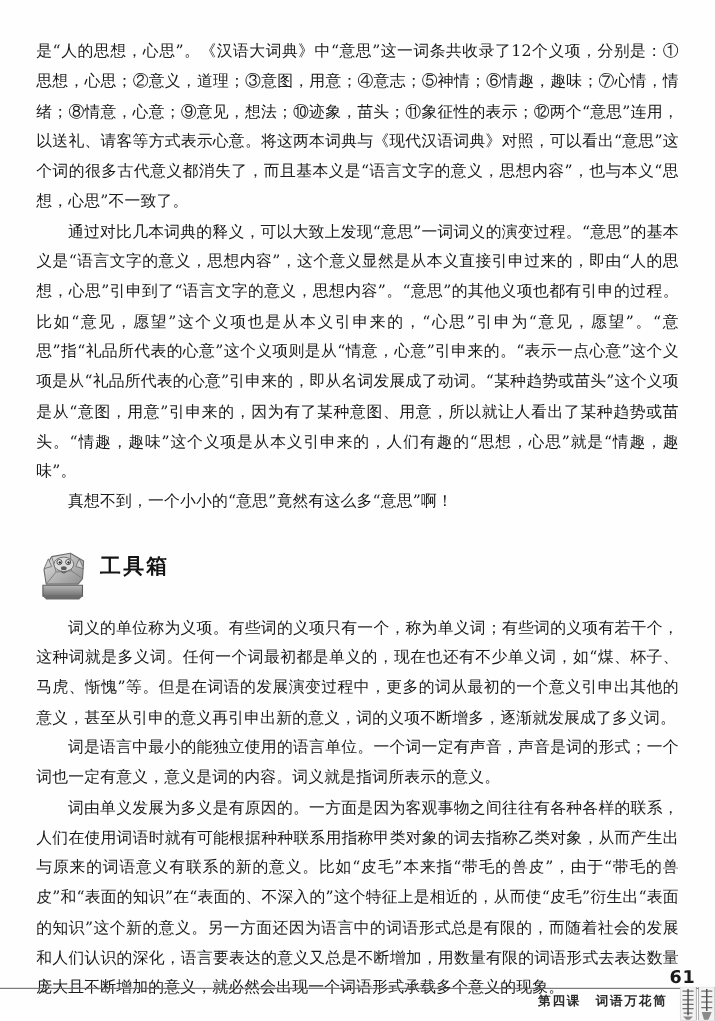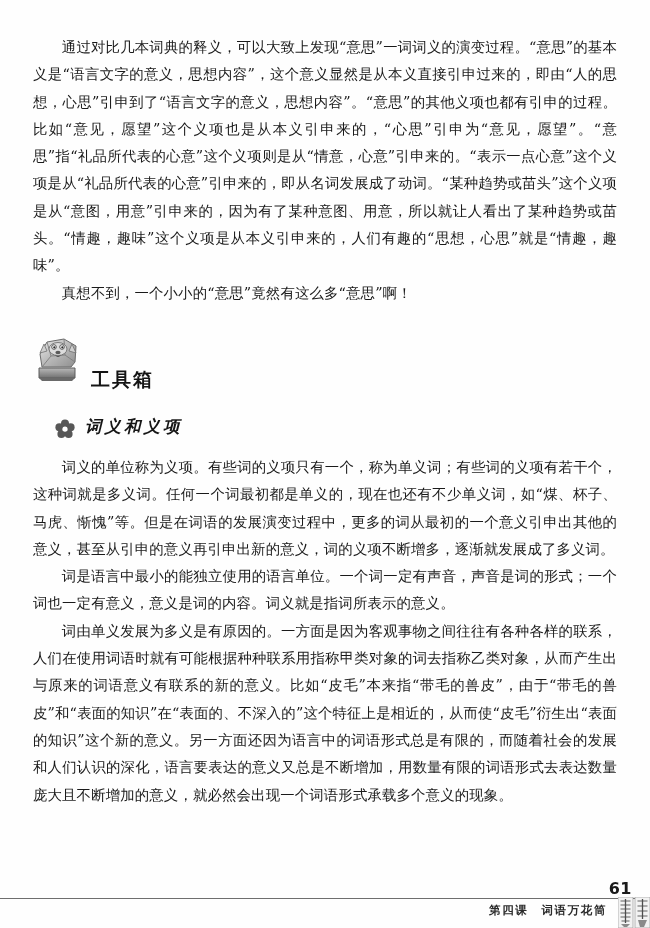--- a/index.html
+++ b/index.html
@@ -54,21 +54,21 @@
   .toolbox-icon {
     position: absolute;
     left: -2px;
     top: 0px;
     width: 52px;
     height: 50px;
   }
   .toolbox-title {
     position: absolute;
     left: 58px;
-    top: 33px;
+    top: 4px;
     font-size: 19px;
     font-weight: bold;
     letter-spacing: 2px;
     color: #141414;
     font-family: "DejaVu Sans", "Liberation Sans", sans-serif;
   }
 
   .toolbox-body {
     margin-top: 4px;
   }
@@ -139,20 +139,21 @@
   }
   .footer-mark svg { display: block; }
 </style>
 </head>
 <body>
 
 <div class="page">
 
   <div class="content">
 
+    <p class="body-para no-indent">是“人的思想，心思”。《汉语大词典》中“意思”这一词条共收录了12个义项，分别是：①思想，心思；②意义，道理；③意图，用意；④意志；⑤神情；⑥情趣，趣味；⑦心情，情绪；⑧情意，心意；⑨意见，想法；⑩迹象，苗头；⑪象征性的表示；⑫两个“意思”连用，以送礼、请客等方式表示心意。将这两本词典与《现代汉语词典》对照，可以看出“意思”这个词的很多古代意义都消失了，而且基本义是“语言文字的意义，思想内容”，也与本义“思想，心思”不一致了。</p>
 
     <p class="body-para">通过对比几本词典的释义，可以大致上发现“意思”一词词义的演变过程。“意思”的基本义是“语言文字的意义，思想内容”，这个意义显然是从本义直接引申过来的，即由“人的思想，心思”引申到了“语言文字的意义，思想内容”。“意思”的其他义项也都有引申的过程。比如“意见，愿望”这个义项也是从本义引申来的，“心思”引申为“意见，愿望”。“意思”指“礼品所代表的心意”这个义项则是从“情意，心意”引申来的。“表示一点心意”这个义项是从“礼品所代表的心意”引申来的，即从名词发展成了动词。“某种趋势或苗头”这个义项是从“意图，用意”引申来的，因为有了某种意图、用意，所以就让人看出了某种趋势或苗头。“情趣，趣味”这个义项是从本义引申来的，人们有趣的“思想，心思”就是“情趣，趣味”。</p>
 
     <p class="body-para">真想不到，一个小小的“意思”竟然有这么多“意思”啊！</p>
 
     <div class="toolbox-heading">
       <span class="toolbox-icon">
         <svg width="52" height="50" viewBox="0 0 52 50" xmlns="http://www.w3.org/2000/svg">
           <defs>
             <linearGradient id="gMetal" x1="0" y1="0" x2="1" y2="1">
@@ -187,35 +188,20 @@
 
           <path d="M13 10 L9 19 L16 17 Z" fill="#cfcfcf" stroke="#6f6f6f" stroke-width="0.8"></path>
           <path d="M41 10 L45 19 L38 17 Z" fill="#cfcfcf" stroke="#6f6f6f" stroke-width="0.8"></path>
         </svg>
       </span>
       <span class="toolbox-title">工具箱</span>
     </div>
 
     <div class="toolbox-body">
 
-      <div class="sub-heading">
-        <span class="flower-icon">
-          <svg width="20" height="20" viewBox="0 0 20 20" xmlns="http://www.w3.org/2000/svg">
-            <g fill="#575757">
-              <circle cx="10" cy="4.4" r="4.0"></circle>
-              <circle cx="15.6" cy="8.2" r="4.0"></circle>
-              <circle cx="13.6" cy="15.0" r="4.0"></circle>
-              <circle cx="6.4" cy="15.0" r="4.0"></circle>
-              <circle cx="4.4" cy="8.2" r="4.0"></circle>
-            </g>
-            <circle cx="10" cy="10" r="2.6" fill="#ffffff"></circle>
-          </svg>
-        </span>
-        <span class="sub-heading-title">词义和义项</span>
-      </div>
 
       <p class="body-para">词义的单位称为义项。有些词的义项只有一个，称为单义词；有些词的义项有若干个，这种词就是多义词。任何一个词最初都是单义的，现在也还有不少单义词，如“煤、杯子、马虎、惭愧”等。但是在词语的发展演变过程中，更多的词从最初的一个意义引申出其他的意义，甚至从引申的意义再引申出新的意义，词的义项不断增多，逐渐就发展成了多义词。</p>
 
       <p class="body-para">词是语言中最小的能独立使用的语言单位。一个词一定有声音，声音是词的形式；一个词也一定有意义，意义是词的内容。词义就是指词所表示的意义。</p>
 
       <p class="body-para">词由单义发展为多义是有原因的。一方面是因为客观事物之间往往有各种各样的联系，人们在使用词语时就有可能根据种种联系用指称甲类对象的词去指称乙类对象，从而产生出与原来的词语意义有联系的新的意义。比如“皮毛”本来指“带毛的兽皮”，由于“带毛的兽皮”和“表面的知识”在“表面的、不深入的”这个特征上是相近的，从而使“皮毛”衍生出“表面的知识”这个新的意义。另一方面还因为语言中的词语形式总是有限的，而随着社会的发展和人们认识的深化，语言要表达的意义又总是不断增加，用数量有限的词语形式去表达数量庞大且不断增加的意义，就必然会出现一个词语形式承载多个意义的现象。</p>
     </div>
   </div>
 
   <div class="page-number">61</div>

